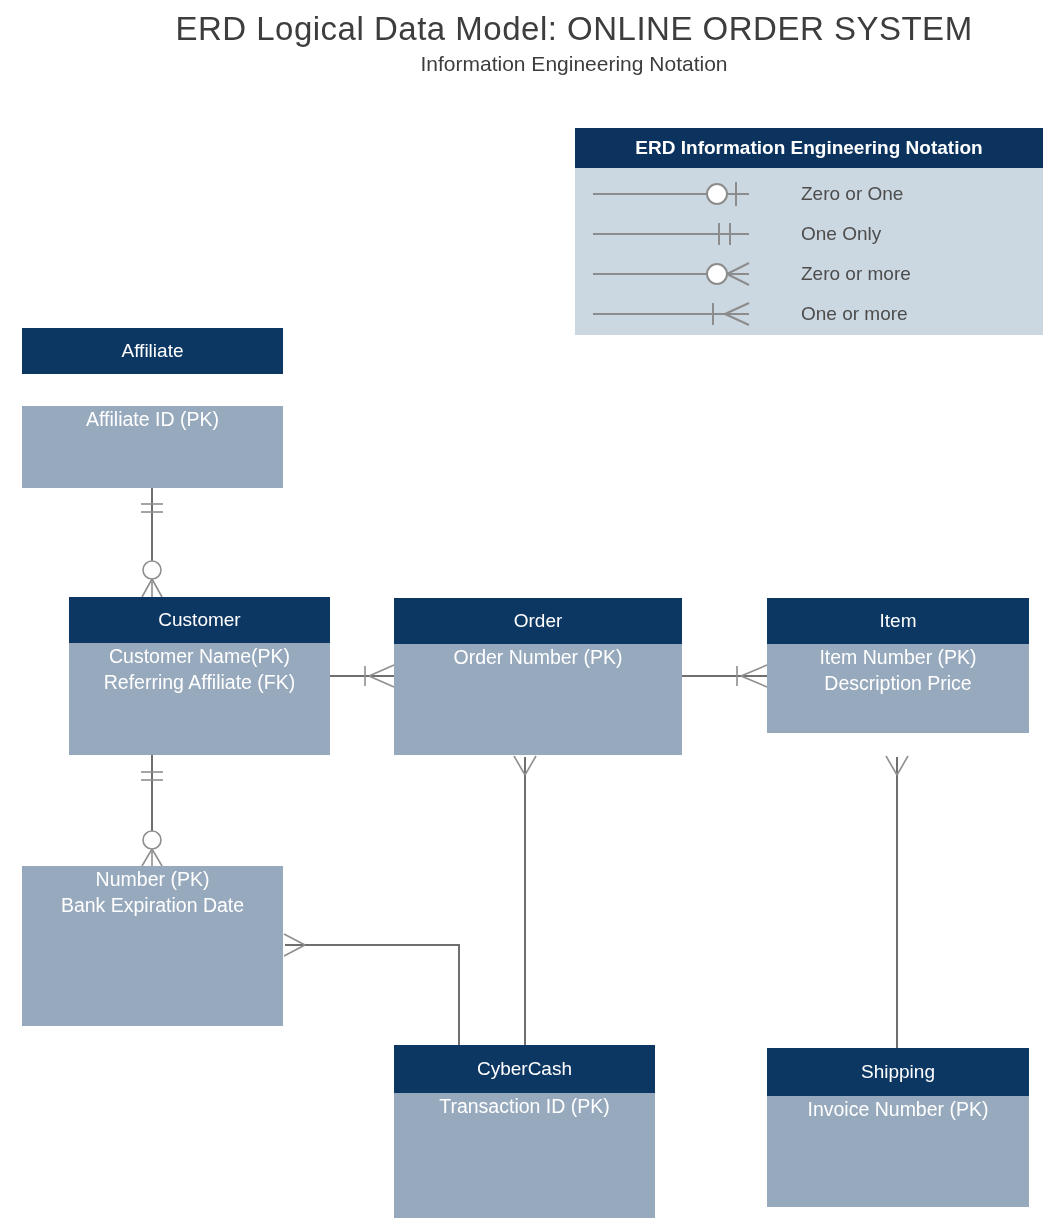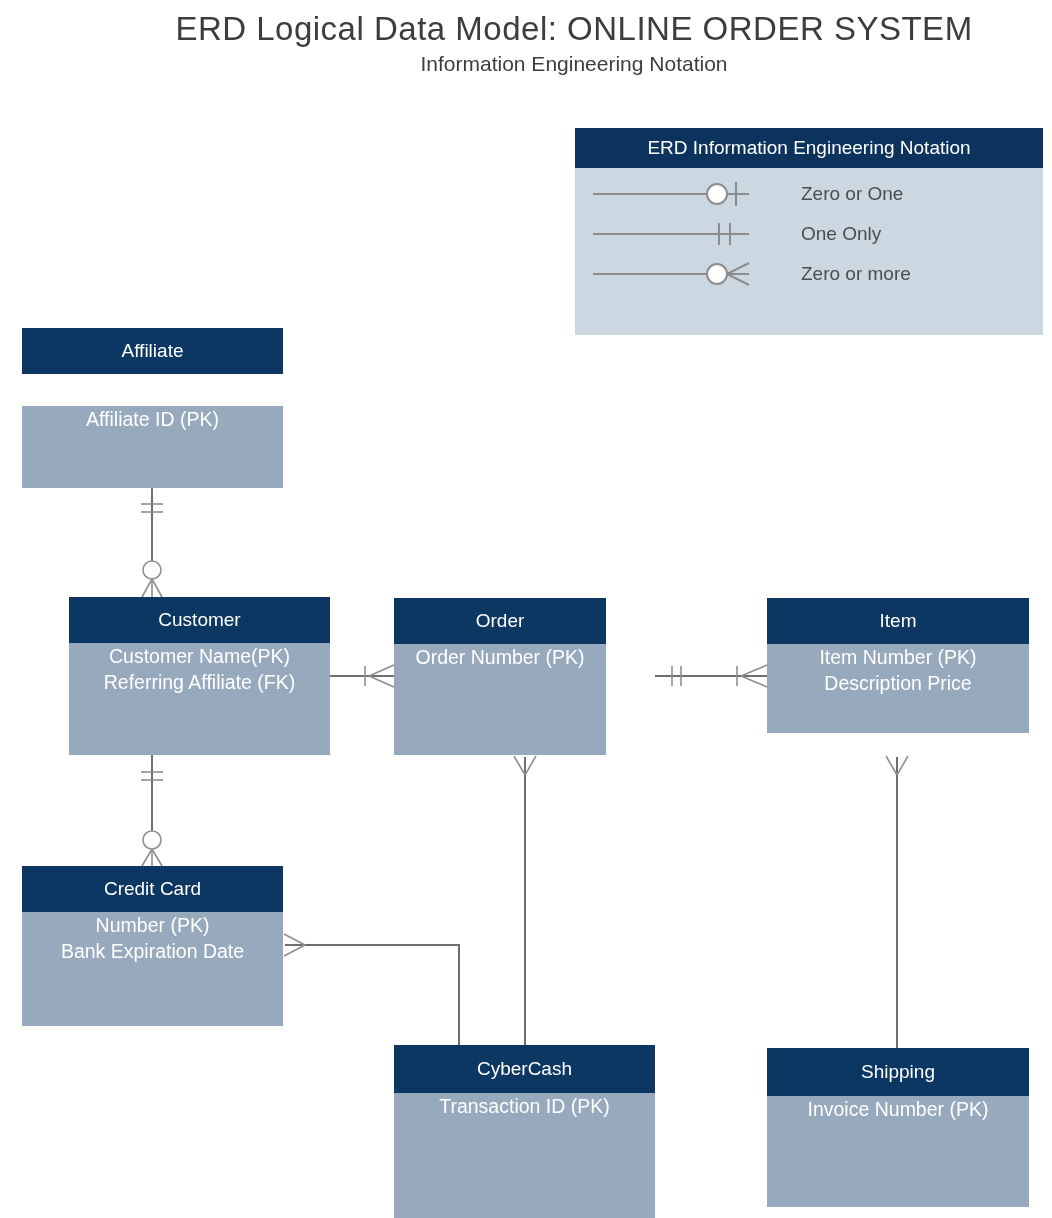--- a/index.html
+++ b/index.html
@@ -26,21 +26,21 @@
     display:flex; align-items:center; justify-content:center; font-size:19px;
   }
   .entity-body {
     flex:1 1 auto; background:#97a9bd; color:#ffffff;
     display:flex; flex-direction:column; align-items:center; justify-content:flex-start;
     font-size:19.5px; line-height:26px; text-align:center;
   }
 
   .legend { position:absolute; left:575px; top:128px; width:468px; height:207px; display:flex; flex-direction:column; }
   .legend-header {
-    height:40px; flex:0 0 auto; background:#0b335e; color:#ffffff; font-weight:normal;
+    height:40px; flex:0 0 auto; background:#0b335e; color:#ffffff; font-weight:bold;
     display:flex; align-items:center; justify-content:center; font-size:19px;
   }
   .legend-body { flex:1 1 auto; background:#ccd8e1; display:flex; flex-direction:column; padding-top:6px; }
   .legend-row { height:40px; display:flex; align-items:center; padding-left:16px; }
   .legend-label { margin-left:10px; font-size:19px; color:#4d4d4d; }
   .lsym line { stroke:#8c8c8c; stroke-width:2; }
   .lsym circle { fill:#ffffff; stroke:#8c8c8c; stroke-width:2; }
 </style>
 </head>
 <body>
@@ -117,37 +117,36 @@
   </div>
 
   <div class="entity" style="left:22px; top:597px; width:261px; height:158px;padding-left:47px;">
     <div class="entity-header">Customer</div>
     <div class="entity-body">
       <div>Customer Name(PK)</div>
       <div>Referring Affiliate (FK)</div>
     </div>
   </div>
 
-  <div class="entity" style="left:394px; top:598px; width:212px; height:157px;">
+  <div class="entity" style="left:394px; top:598px; width:288px; height:157px;">
     <div class="entity-header">Order</div>
     <div class="entity-body">
       <div>Order Number (PK)</div>
     </div>
   </div>
 
   <div class="entity" style="left:767px; top:598px; width:262px; height:135px;">
     <div class="entity-header">Item</div>
     <div class="entity-body">
       <div>Item Number (PK)</div>
       <div>Description Price</div>
     </div>
   </div>
 
   <div class="entity" style="left:22px; top:866px; width:261px; height:160px;">
-    <div class="entity-header">Credit Card</div>
     <div class="entity-body">
       <div>Number (PK)</div>
       <div>Bank Expiration Date</div>
     </div>
   </div>
 
   <div class="entity" style="left:394px; top:1045px; width:261px; height:200px;">
     <div class="entity-header" style="height:48px;">CyberCash</div>
     <div class="entity-body">
       <div>Transaction ID (PK)</div>
@@ -187,17 +186,26 @@
         <svg class="lsym" width="200" height="36" viewBox="0 0 200 36">
           <line x1="2" y1="18" x2="136" y2="18"></line>
           <circle cx="126" cy="18" r="10"></circle>
           <line x1="136" y1="18" x2="158" y2="7"></line>
           <line x1="136" y1="18" x2="158" y2="18"></line>
           <line x1="136" y1="18" x2="158" y2="29"></line>
         </svg>
         <span class="legend-label">Zero or more</span>
       </div>
 
+      <div class="legend-row">
+        <svg class="lsym" width="200" height="36" viewBox="0 0 200 36">
+          <line x1="2" y1="18" x2="158" y2="18"></line>
+          <line x1="122" y1="7" x2="122" y2="29"></line>
+          <line x1="134" y1="18" x2="158" y2="7"></line>
+          <line x1="134" y1="18" x2="158" y2="29"></line>
+        </svg>
+        <span class="legend-label">One or more</span>
+      </div>
 
     </div>
   </div>
 
 </div>
 
 </body></html>

